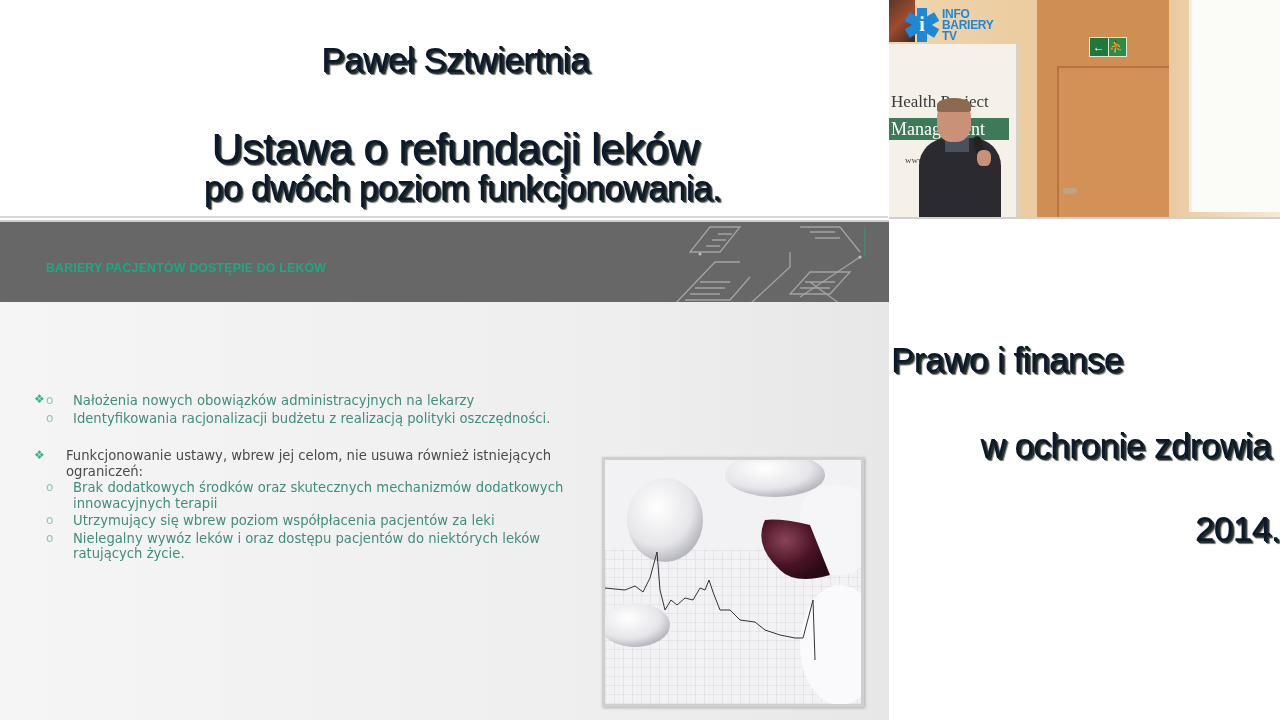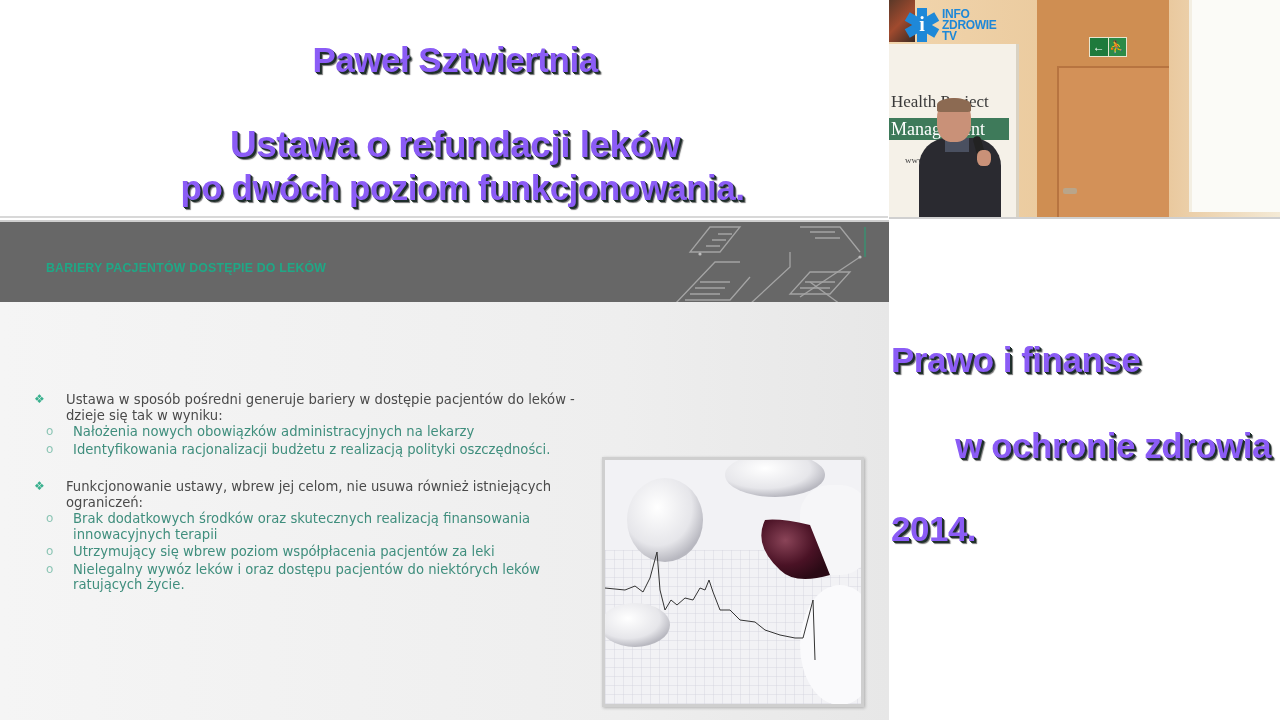--- a/index.html
+++ b/index.html
@@ -2,30 +2,30 @@
 <html><head>
 <meta charset="utf-8">
 <style>
   * { margin:0; padding:0; box-sizing:border-box; }
   html, body { width:1280px; height:720px; overflow:hidden; background:#ffffff; font-family:"Liberation Sans", sans-serif; }
   .stage { position:relative; width:1280px; height:720px; background:#fff; }
 
   
   .shadow-title {
     font-family:"Liberation Sans", sans-serif;
-    font-weight:bold;
-    color:#8b5cf6;
+    font-weight:normal;
+    color:#0f172a;
     text-shadow: 1px 1px 0 #1f2f2b, 2px 2px 0 #1f2f2b, 3px 3px 1px rgba(0,0,0,0.55);
     letter-spacing:-0.5px;
   }
 
   
   .title-block { position:absolute; left:0; top:0; width:888px; height:218px; background:#fff; border-bottom:2px solid #d8d8d8; }
   .speaker { position:absolute; left:0; width:910px; top:40px; text-align:center; font-size:35px; }
-  .talk-line1 { position:absolute; left:0; width:910px; top:124px; text-align:center; font-size:37px; }
+  .talk-line1 { position:absolute; left:0; width:910px; top:124px; text-align:center; font-size:43px; }
   .talk-line2 { position:absolute; left:0; width:925px; top:168px; text-align:center; font-size:35px; }
 
   
   .video { position:absolute; left:889px; top:0; width:391px; height:219px; overflow:hidden; background:#e8c9a0; border-bottom:2px solid #d0d0d0; }
   .wall { position:absolute; left:0; top:0; width:391px; height:219px; background:linear-gradient(90deg,#f1d5ad 0%,#ebcb9f 40%,#e9c79b 70%,#f4ead6 100%); }
   .door-frame { position:absolute; left:148px; top:0; width:132px; height:219px; background:#cf8e52; }
   .door { position:absolute; left:168px; top:66px; width:112px; height:153px; background:#d39158; border-left:2px solid #b77440; border-top:2px solid #b77440; }
   .door-handle { position:absolute; left:174px; top:188px; width:14px; height:6px; background:#b9a58a; border-radius:2px; }
   .exit-sign { position:absolute; left:200px; top:37px; width:38px; height:20px; background:#1e7a3c; border:1px solid #e6e6d0; display:flex; }
   .exit-sign span { flex:1; color:#fff; font-size:12px; line-height:18px; text-align:center; }
@@ -66,21 +66,21 @@
   .sub li { position:relative; padding-left:39px; font-size:13.2px; line-height:15.5px; color:#3f8e7d; margin-bottom:2px; }
   .sub li .o { position:absolute; left:12px; top:0; color:#8cc5b5; font-size:12px; }
   .gap { height:20px; }
 
   .photo { position:absolute; left:602px; top:155px; width:262px; height:250px; background:#fff; border:3px solid #cfcfcf; box-shadow:1px 1px 3px rgba(0,0,0,0.25); overflow:hidden; }
 
   
   .conf { position:absolute; left:891px; top:221px; width:389px; height:499px; background:#fff; }
   .conf-l1 { position:absolute; left:0; width:389px; top:119px; text-align:left; font-size:35px; }
   .conf-l2 { position:absolute; left:0; width:380px; top:205px; text-align:right; font-size:35px; }
-  .conf-l3 { position:absolute; left:0; width:389px; top:288px; text-align:left; font-size:35px; }
+  .conf-l3 { position:absolute; left:0; width:389px; top:288px; text-align:right; font-size:35px; }
 </style>
 </head>
 <body>
 
 <div class="stage">
 
   <div class="title-block">
     <div class="speaker shadow-title">Paweł Sztwiertnia</div>
     <div class="talk-line1 shadow-title">Ustawa o refundacji leków</div>
     <div class="talk-line2 shadow-title">po dwóch poziom funkcjonowania.</div>
@@ -112,21 +112,21 @@
     </div>
     <div class="logo">
       <div class="logo-star">
         <div class="bar"></div>
           <div class="bar b2"></div>
           <div class="bar b3"></div>
         <div class="i">i</div>
       </div>
       <div class="logo-text">
         <div>INFO</div>
-        <div>ZDROWIE</div>
+        <div>BARIERY</div>
         <div>TV</div>
       </div>
     </div>
   </div>
 
   <div class="slide">
     <div class="slide-header">
       <div class="slide-header-title">BARIERY PACJENTÓW DOSTĘPIE DO LEKÓW</div>
       <svg class="circuit" viewBox="0 0 229 82" xmlns="http://www.w3.org/2000/svg">
         <g fill="none" stroke="#a4a4a4" stroke-width="1.3">
@@ -146,33 +146,32 @@
         <circle cx="40" cy="32" r="1.6" fill="#bdbdbd"></circle>
         <circle cx="200" cy="35" r="1.6" fill="#bdbdbd"></circle>
         <line x1="205" y1="5" x2="205" y2="35" stroke="#3a8f70" stroke-width="1.5"></line>
       </svg>
     </div>
 
     <div class="slide-body">
       <div class="bullets">
         <div class="b1">
           <span class="mark">❖</span>
-          <span>Ustawa w sposób pośredni generuje bariery w dostępie pacjentów do leków - dzieje się tak w wyniku:</span>
         </div>
         <ul class="sub">
           <li><span class="o">o</span><span>Nałożenia nowych obowiązków administracyjnych na lekarzy</span></li>
           <li><span class="o">o</span><span>Identyfikowania racjonalizacji budżetu z realizacją polityki oszczędności.</span></li>
         </ul>
         <div class="gap"></div>
         <div class="b1">
           <span class="mark">❖</span>
           <span>Funkcjonowanie ustawy, wbrew jej celom, nie usuwa również istniejących ograniczeń:</span>
         </div>
         <ul class="sub">
-          <li><span class="o">o</span><span>Brak dodatkowych środków oraz skutecznych realizacją finansowania innowacyjnych terapii</span></li>
+          <li><span class="o">o</span><span>Brak dodatkowych środków oraz skutecznych mechanizmów dodatkowych innowacyjnych terapii</span></li>
           <li><span class="o">o</span><span>Utrzymujący się wbrew poziom współpłacenia pacjentów za leki</span></li>
           <li><span class="o">o</span><span>Nielegalny wywóz leków i oraz dostępu pacjentów do niektórych leków ratujących życie.</span></li>
         </ul>
       </div>
 
       <div class="photo">
         <svg width="256" height="244" viewBox="0 0 256 244" xmlns="http://www.w3.org/2000/svg">
           <defs>
             <radialGradient id="pillw" cx="40%" cy="35%" r="65%">
               <stop offset="0%" stop-color="#ffffff"></stop>

